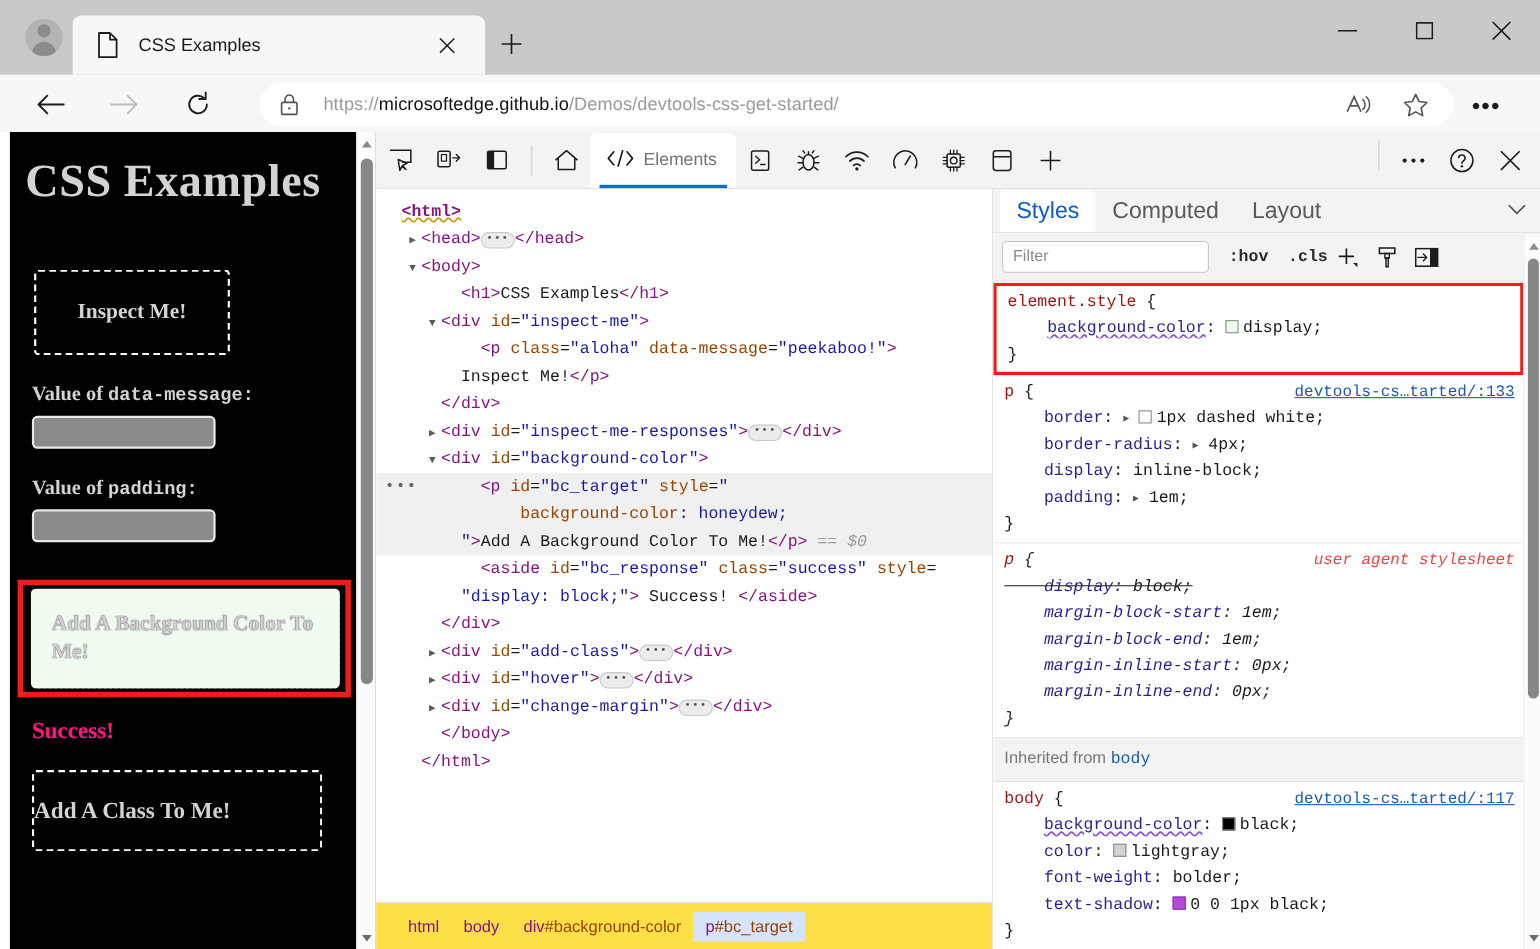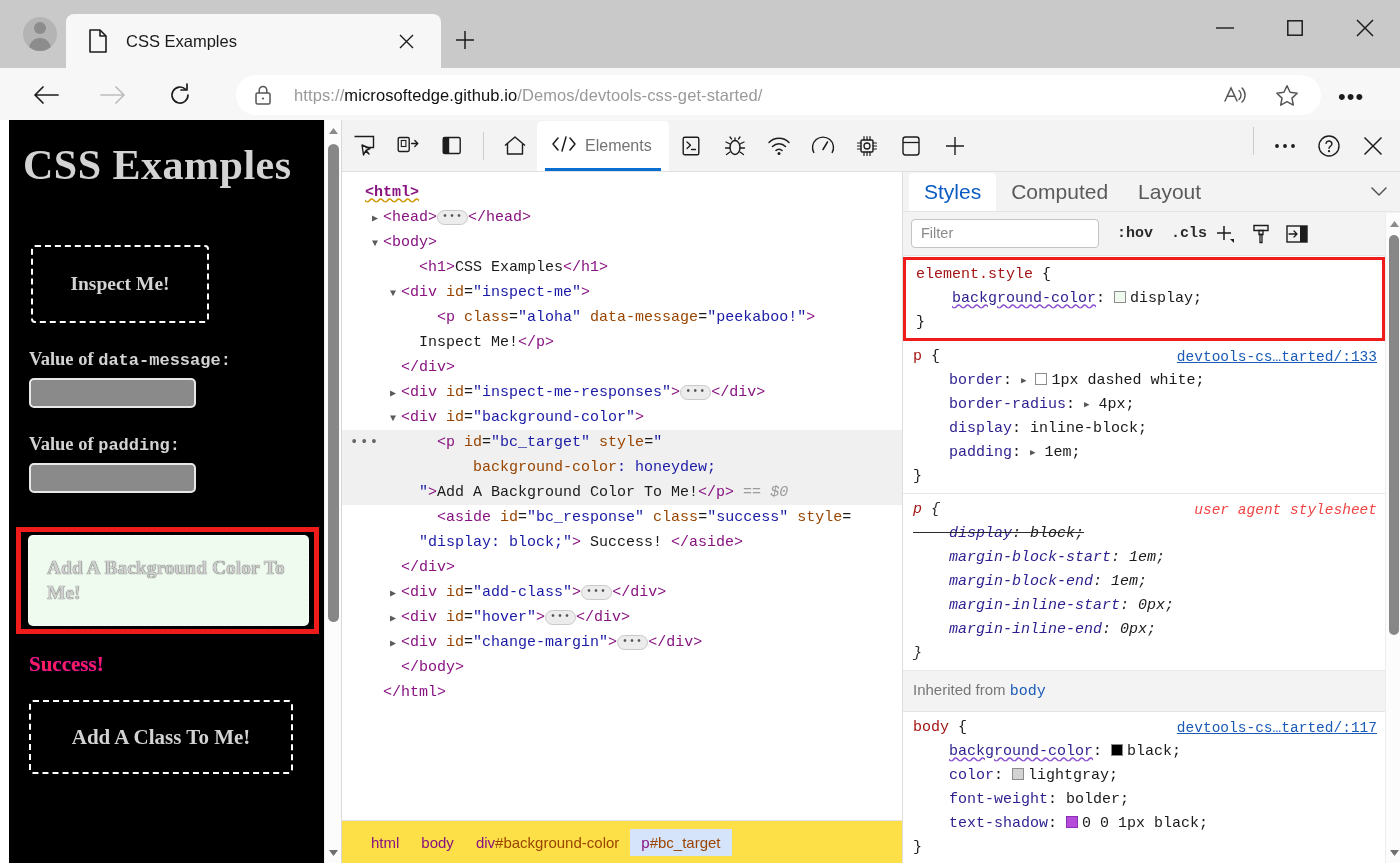--- a/index.html
+++ b/index.html
@@ -70,21 +70,21 @@
     border:2px solid #e8e8e8; border-radius:5px; }
   .pg-bc-wrap { margin:34px 0 0 7px; width:303px; height:107px; border:5px solid #f01c1c;
     background:#000; display:flex; align-items:center; }
   .pg-bc { margin-left:7px; width:281px; height:91px; background:#effbef;
     border:1px dashed #fff; border-radius:5px; display:flex; align-items:center; padding-left:18px; }
   .pg-bc span { color:#cfcfcf; font-size:19.5px; font-weight:bold; line-height:1.28;
     text-shadow:0 0 1px #000; }
   .pg-success { margin:18px 0 0 20px; font-size:21px; font-weight:bold; color:#fe1c5a;
     text-shadow:0 0 1px #5d00ff; }
   .pg-addclass { margin:23px 0 0 20px; width:264px; height:74px; border:2px dashed #fff;
-    border-radius:4px; display:flex; align-items:center; justify-content:center;
+    border-radius:4px; display:flex; align-items:center; justify-content:flex-start;
     color:#d3d3d3; font-size:21px; font-weight:bold; text-shadow:0 0 1px #000; }
 
   
   .pg-scroll { position:absolute; left:324px; top:0; width:17px; height:743px;
     background:#fcfcfc; border-left:1px solid #ededed; }
   .sb-arrow { width:17px; height:17px; display:flex; align-items:center; justify-content:center; cursor:pointer; }
   .sb-arrow.top { position:absolute; top:2px; }
   .sb-arrow.bot { position:absolute; bottom:2px; }
   .pg-thumb { position:absolute; left:3px; top:24px; width:11px; height:478px;
     background:#878787; border-radius:6px; cursor:pointer; }

